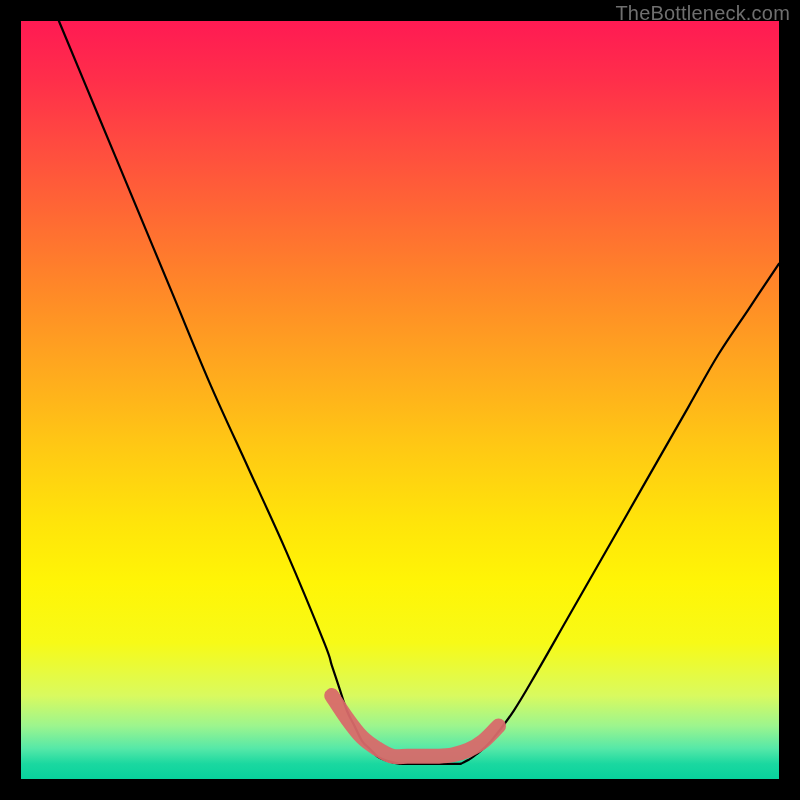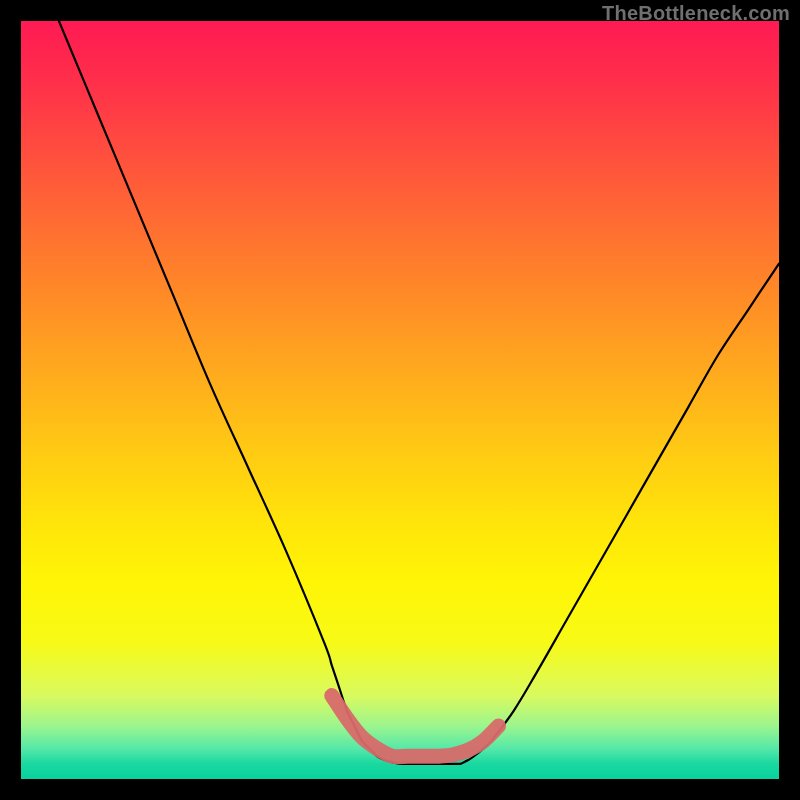--- a/index.html
+++ b/index.html
@@ -40,21 +40,21 @@
       #1ad8a0 98%,
       #08d29d 100%
     );
   }
   .watermark {
     position: absolute;
     top: 2px;
     right: 10px;
     color: #6f6f6f;
     font-size: 20px;
-    font-weight: 700;
+    font-weight: 400;
     letter-spacing: 0.2px;
   }
   svg.curves {
     position: absolute;
     left: 0;
     top: 0;
     width: 758px;
     height: 758px;
     overflow: visible;
   }

